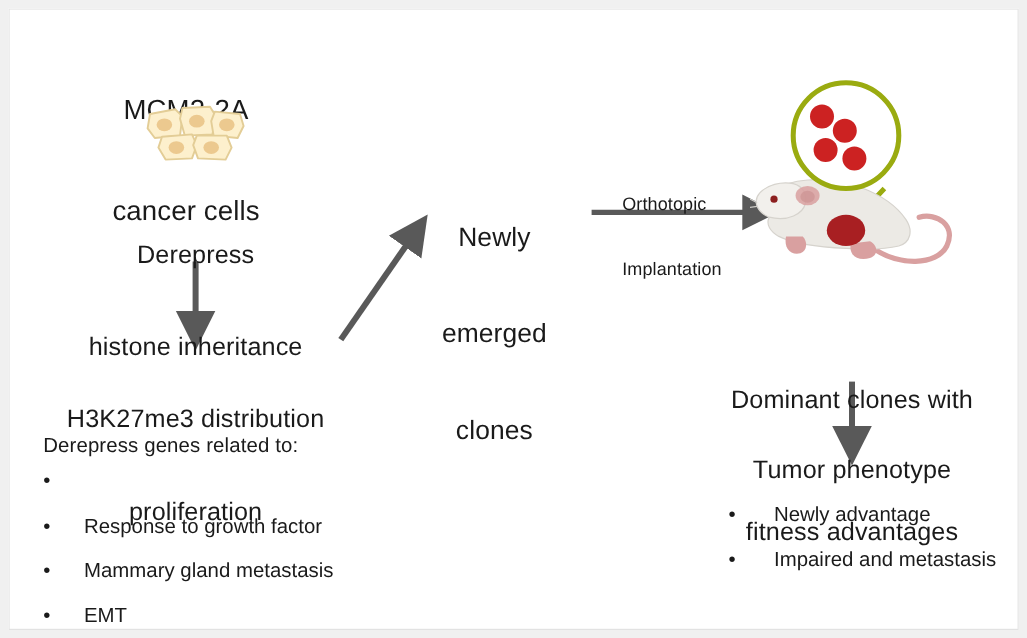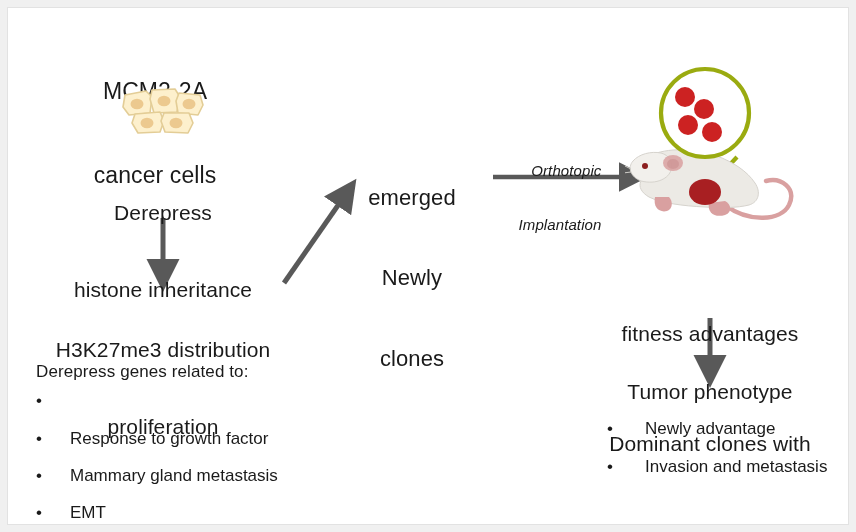--- a/index.html
+++ b/index.html
@@ -34,21 +34,21 @@
   }
   .center { text-align: center; transform: translateX(-50%); }
   .left { text-align: center; }
 
   
   #title-block      { left: 148px; top: 14px;  font-size: 23px; }
   #impaired-block   { left: 156px; top: 142px; font-size: 21px; }
   #h3k-block        { left: 156px; top: 279px; font-size: 21px; }
   #derepress-label  { left: 29px;  top: 355px; font-size: 17px; }
   #newly-block      { left: 405px; top: 124px; font-size: 22px; }
-  #ortho-block      { left: 553px; top: 118px; font-size: 15px; text-align:right;font-style:italic; }
+  #ortho-block      { left: 553px; top: 118px; font-size: 15px; text-align:left; }
   #dominant-block   { left: 703px; top: 235px; font-size: 21px; line-height: 1.75; }
   #tumor-title      { left: 703px; top: 372px; font-size: 21px; text-align: right; }
 
   
   .bullets { position: absolute; }
   #left-bullets  { left: 29px;  top: 385px; }
   #right-bullets { left: 600px; top: 412px; }
   .bullet-row {
     display: flex;
     align-items: baseline;
@@ -148,22 +148,22 @@
       <span class="bullet-dot">•</span>
       <span>Mammary gland metastasis</span>
     </div>
     <div class="bullet-row">
       <span class="bullet-dot">•</span>
       <span>EMT</span>
     </div>
   </div>
 
   <div class="txt center" id="newly-block">
+    <div>Newly</div>
     <div>emerged</div>
-    <div>Newly</div>
     <div>clones</div>
   </div>
 
   <div class="txt center" id="ortho-block">
     <div>Orthotopic</div>
     <div>Implantation</div>
   </div>
 
   <svg id="mouse-graphic" viewBox="0 0 220 170">
 
@@ -197,29 +197,29 @@
 
     <g fill="#cc2222">
       <circle cx="60" cy="32" r="10"></circle>
       <circle cx="79" cy="44" r="10"></circle>
       <circle cx="63" cy="60" r="10"></circle>
       <circle cx="87" cy="67" r="10"></circle>
     </g>
   </svg>
 
   <div class="txt center" id="dominant-block">
+    <div>Dominant clones with</div>
     <div>fitness advantages</div>
-    <div>Dominant clones with</div>
   </div>
 
   <div class="txt center" id="tumor-title">Tumor phenotype</div>
 
   <div class="bullets" id="right-bullets">
     <div class="bullet-row">
       <span class="bullet-dot">•</span>
       <span>Newly advantage</span>
     </div>
     <div class="bullet-row">
       <span class="bullet-dot">•</span>
-      <span>Invasion and metastasis</span>
+      <span>Impaired and metastasis</span>
     </div>
   </div>
 </div>
 
 </body></html>

